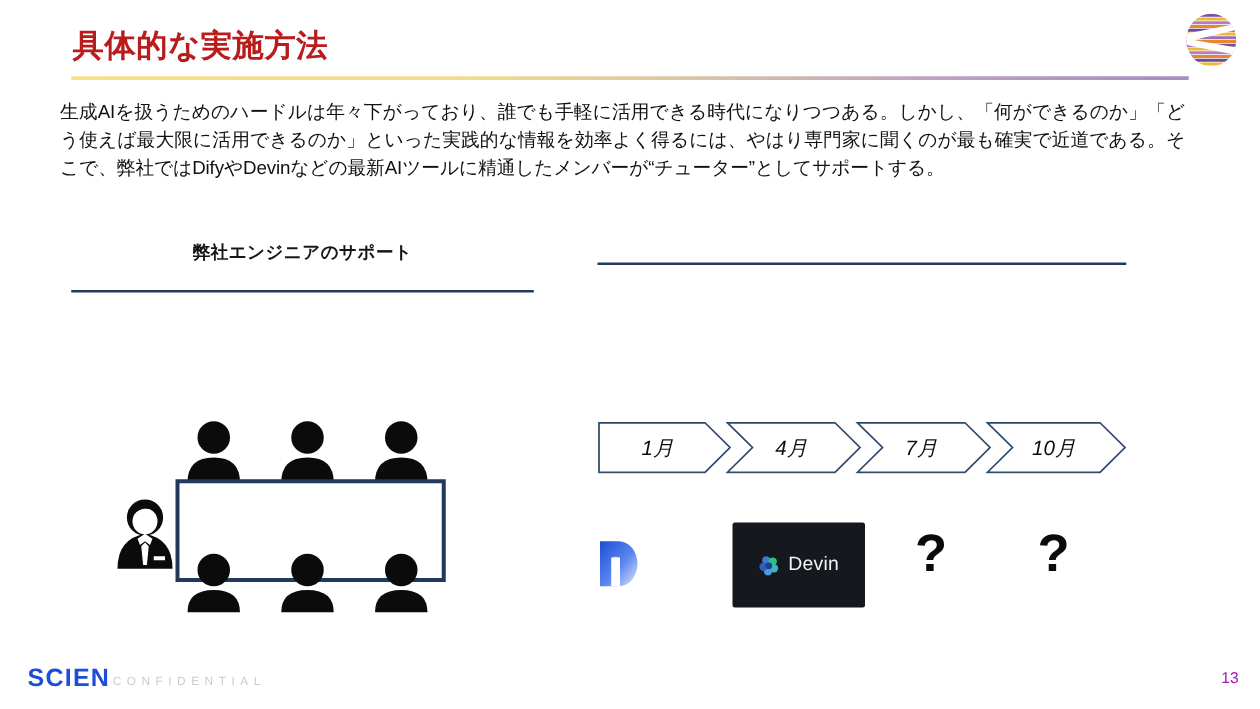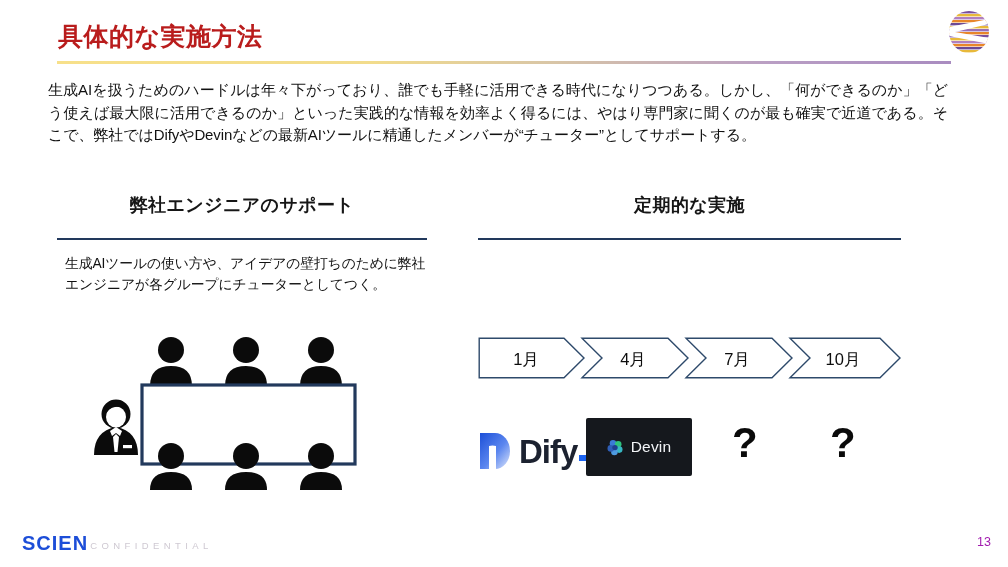--- a/index.html
+++ b/index.html
@@ -61,21 +61,21 @@
   
   .col {
     position: absolute;
     top: 193px;
   }
   #col-left  { left: 57px;  width: 370px; }
   #col-right { left: 478px; width: 423px; }
 
   .col-heading {
     text-align: center;
-    font-size: 18px;
+    font-size: 14px;
     font-weight: bold;
     color: #161616;
     letter-spacing: 0.4px;
     margin: 0;
     padding: 0 0 4px 0;
   }
   .col-rule {
     height: 1.5px;
     background: #22395c;
     margin-top: 17px;
@@ -89,20 +89,21 @@
     letter-spacing: -0.1px;
   }
 
   
   #timeline {
     position: absolute;
     left: 478px;
     top: 337px;
     width: 424px;
     height: 42px;
+    font-style: italic;
   }
 
   
   #logo-row {
     position: absolute;
     left: 478px;
     top: 418px;
     width: 424px;
     height: 70px;
   }
@@ -132,21 +133,21 @@
     height: 6px;
     background: #1c64f2;
     margin-left: 2px;
     vertical-align: 2px;
   }
   #devin-logo {
     position: absolute;
     left: 108px;
     top: 0px;
     width: 106px;
-    height: 58px;
+    height: 68px;
     background: #15181d;
     border-radius: 2px;
     display: flex;
     align-items: center;
     justify-content: center;
   }
   #devin-mark { width: 17px; height: 17px; margin-right: 7px; }
   #devin-wordmark {
     font-size: 15.5px;
     color: #f2f4f7;
@@ -234,25 +235,23 @@
       <path d="M40 8 Q47 12 47 19 L47 29 Q47 36 40 40 L47 40 L47 8 Z" fill="#ffffff"></path>
     </g>
   </svg>
 </div>
 
 <div id="intro-text">生成AIを扱うためのハードルは年々下がっており、誰でも手軽に活用できる時代になりつつある。しかし、「何ができるのか」「どう使えば最大限に活用できるのか」といった実践的な情報を効率よく得るには、やはり専門家に聞くのが最も確実で近道である。そこで、弊社ではDifyやDevinなどの最新AIツールに精通したメンバーが“チューター”としてサポートする。</div>
 
 <div class="col" id="col-left">
   <div class="col-heading">弊社エンジニアのサポート</div>
   <div class="col-rule"></div>
-  <div class="col-body">生成AIツールの使い方や、アイデアの壁打ちのために弊社エンジニアが各グループにチューターとしてつく。</div>
 </div>
 
 <div class="col" id="col-right">
-  <div class="col-heading">定期的な実施</div>
   <div class="col-rule"></div>
 </div>
 
 <div id="timeline">
   <svg viewBox="0 0 424 42" width="424" height="42" aria-hidden="true">
     <g fill="#ffffff" stroke="#2e4a6b" stroke-width="1.4" stroke-linejoin="miter">
       <path d="M1.2 1.2 H86 L106 21 L86 40.8 H1.2 Z"></path>
       <path d="M104 1.2 H190 L210 21 L190 40.8 H104 L124 21 Z"></path>
       <path d="M208 1.2 H294 L314 21 L294 40.8 H208 L228 21 Z"></path>
       <path d="M312 1.2 H402 L422 21 L402 40.8 H312 L332 21 Z"></path>
@@ -276,23 +275,20 @@
             <stop offset="0%" stop-color="#1c4fd8"></stop>
             <stop offset="55%" stop-color="#5b86ef"></stop>
             <stop offset="100%" stop-color="#dde6fb"></stop>
           </linearGradient>
         </defs>
         <path d="M2 2 H17 A15 18 0 0 1 17 38 H2 Z" fill="url(#difyGrad)"></path>
         <rect x="11" y="15" width="7" height="23" fill="#ffffff"></rect>
         <path d="M11 15 H18 A11 11 0 0 0 11 15 Z" fill="#ffffff"></path>
       </svg>
     </span>
-    <span id="dify-wordmark">
-      <span>Dify</span><span id="dify-underscore"></span>
-    </span>
   </div>
 
   <div id="devin-logo">
     <span id="devin-mark">
       <svg viewBox="0 0 17 17" width="17" height="17" aria-hidden="true">
         <circle cx="6" cy="4.2" r="3.3" fill="#3b7bd6"></circle>
         <circle cx="11.2" cy="5.2" r="3.3" fill="#2ec27e"></circle>
         <circle cx="12.2" cy="10.6" r="3.3" fill="#37b7c3"></circle>
         <circle cx="7.4" cy="13" r="3.3" fill="#4e9ae0"></circle>
         <circle cx="3.8" cy="9.4" r="3.3" fill="#2f5fb8"></circle>

